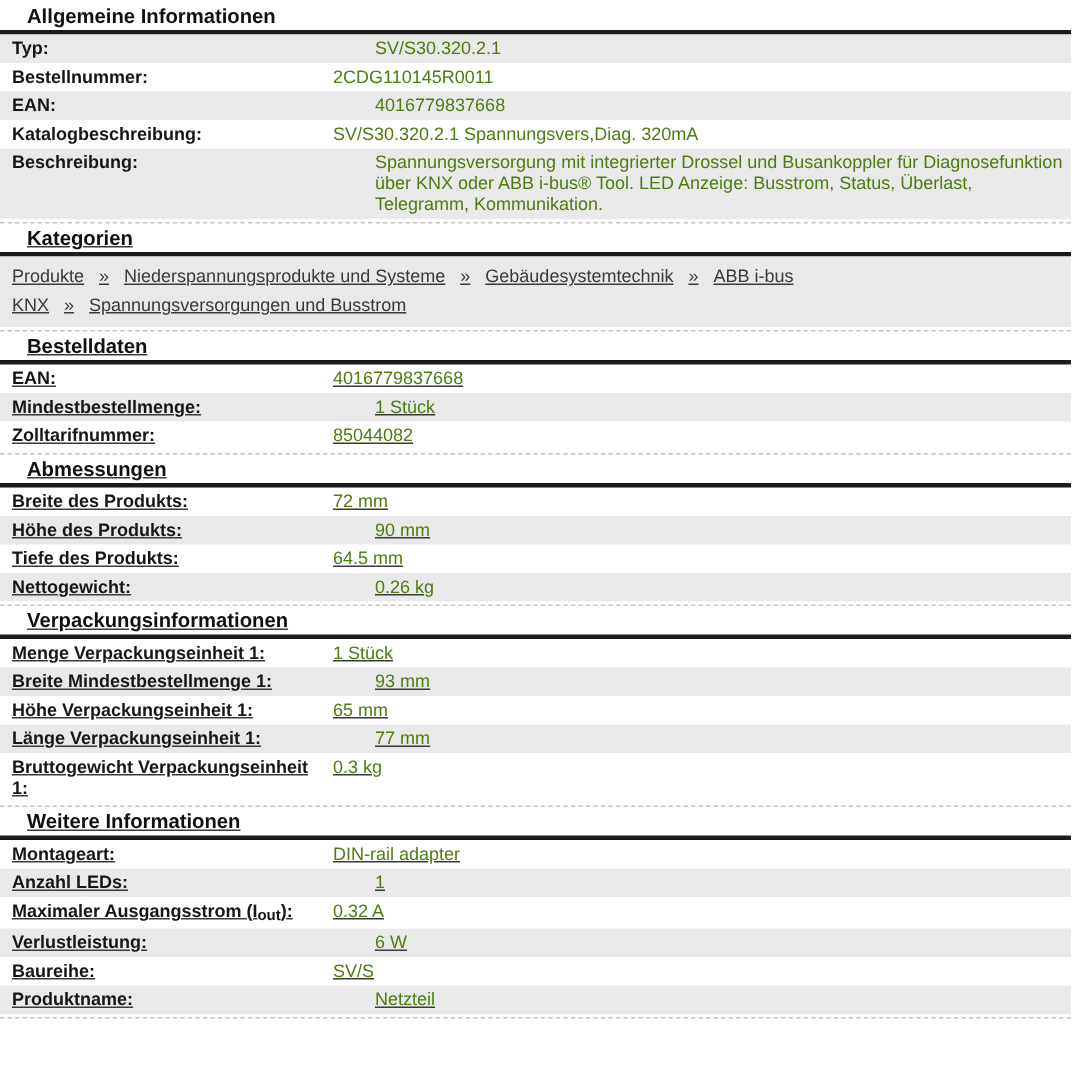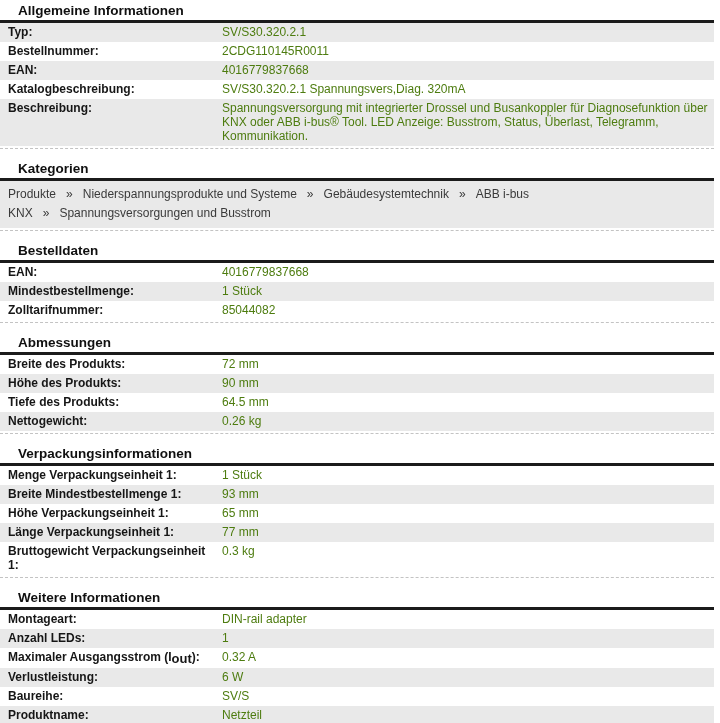--- a/index.html
+++ b/index.html
@@ -5,35 +5,35 @@
   * { box-sizing: border-box; }
   html, body { margin: 0; padding: 0; }
   body {
     width: 720px; height: 723px; overflow: hidden;
     background: #ffffff;
     font-family: "Liberation Sans", "DejaVu Sans", sans-serif;
     font-size: 12px; color: #3a3a3a;
     padding-top: 2px;
   }
   .section { margin-right: 6px; }
-  .section + .section { margin-top: 11px; }
+  .section + .section { margin-top: 1px; text-decoration: underline; }
   .section-title {
     font-size: 13.5px; font-weight: 700; color: #101010;
     line-height: 15px; padding: 1px 0 2px 18px;
     border-bottom: 3px solid var(--rule, #1b1b1b);
   }
   .rows { padding-bottom: 2px; border-bottom: 1px dashed var(--dotted, #c3c3c3); }
   .row { display: flex; align-items: flex-start; padding: 2px 4px 3px 8px; line-height: 14px; }
   .row .label { flex: 0 0 214px; padding-right: 6px; font-weight: 700; color: #161616; }
   .row .value { flex: 1; color: #4d7c0f; white-space: pre-line; }
-  .shaded { background: var(--shade, #e9e9e9); }
+  .shaded { background: var(--shade, #e9e9e9); gap: 28px; }
   .breadcrumb { padding: 4px 8px 5px 8px; line-height: 19px; color: #3a3a3a; }
   .bsep { margin: 0 10px; color: #3a3a3a; }
   .crumb { cursor: pointer; }
-  sub { font-size: 13px; line-height: 1; vertical-align: -2px; font-weight: 700; }
+  sub { font-size: 10px; line-height: 1; vertical-align: -2px; font-weight: 700; }
 </style>
 </head>
 <body>
 
 <div class="section">
   <div class="section-title">Allgemeine Informationen</div>
   <div class="rows">
     <div class="row shaded">
       <div class="label">Typ:</div>
       <div class="value">SV/S30.320.2.1</div>

